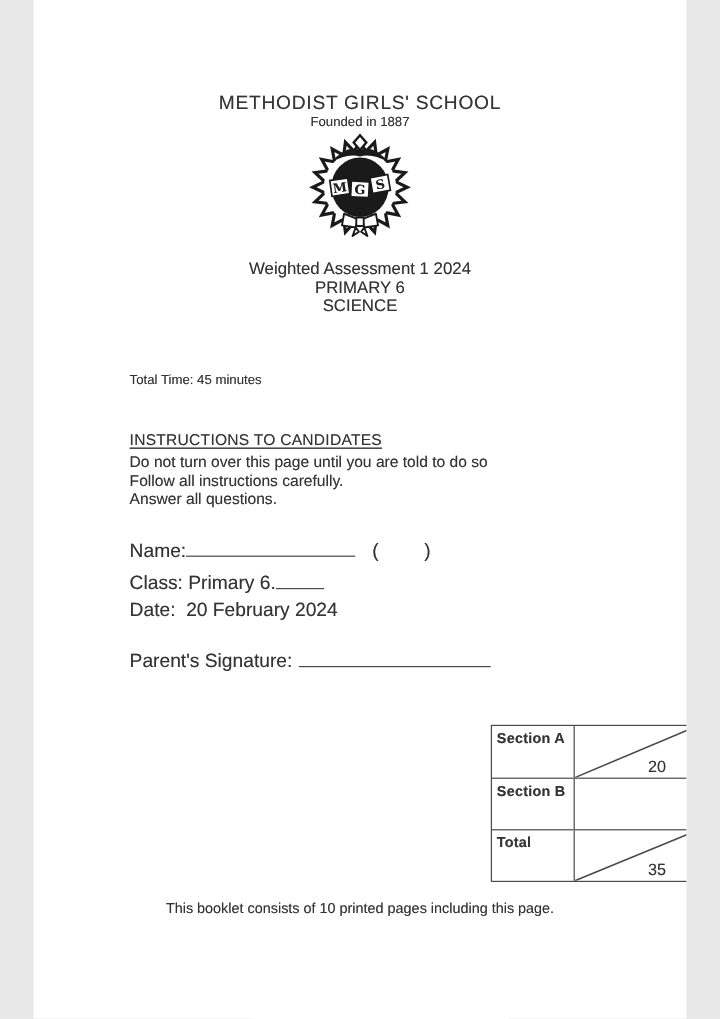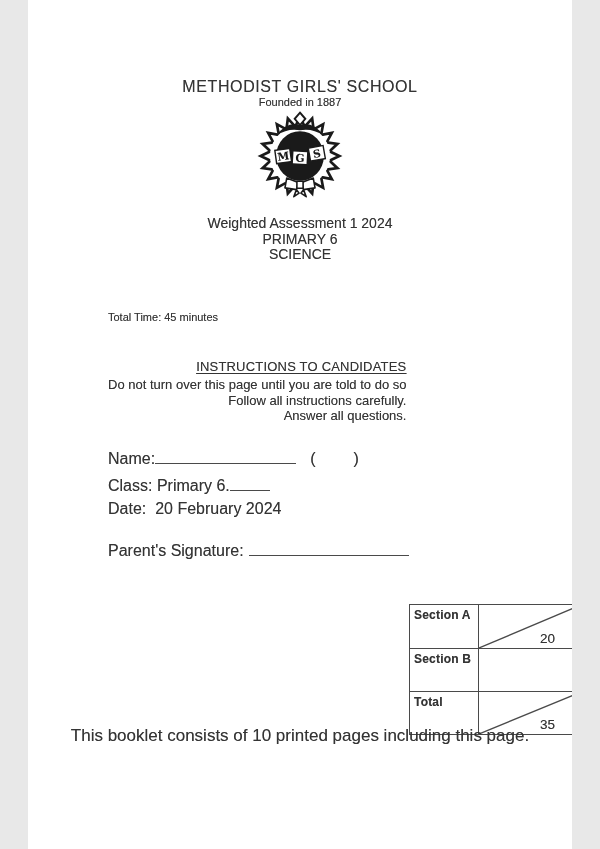--- a/index.html
+++ b/index.html
@@ -31,21 +31,21 @@
     left: 50%;
     transform: translateX(-50%);
     width: 92px;
     height: 92px;
   }
 
   .exam-block { top: 216px; font-size: 14px; line-height: 15.5px; }
 
   .total-time { position: absolute; left: 80px; top: 311px; font-size: 11px; }
 
-  .instructions { position: absolute; left: 80px; top: 359px; font-size: 13px; text-align: right; }
+  .instructions { position: absolute; left: 80px; top: 359px; font-size: 13px; }
   .instructions-heading {
     text-decoration: underline;
     text-underline-offset: 2px;
     margin-bottom: 3px;
     letter-spacing: 0.2px;
   }
   .instruction-line { line-height: 15.5px; }
 
   .field-row { position: absolute; left: 80px; font-size: 16px; white-space: pre; }
   .row-name { top: 450px; }
@@ -89,21 +89,21 @@
   }
   .marks-cell { position: relative; }
   .diag { position: absolute; inset: 0; width: 100%; height: 100%; display: block; }
   .marks-value {
     position: absolute;
     right: 26px;
     bottom: 2px;
     font-size: 13.5px;
   }
 
-  .footer-note { top: 726px; font-size: 17px; }
+  .footer-note { top: 750px; font-size: 12px; }
 </style>
 </head>
 <body>
 
 <div class="page">
 
   <div class="centered school-name">METHODIST GIRLS' SCHOOL</div>
   <div class="centered founded">Founded in 1887</div>
 
   <div class="logo-wrap">

